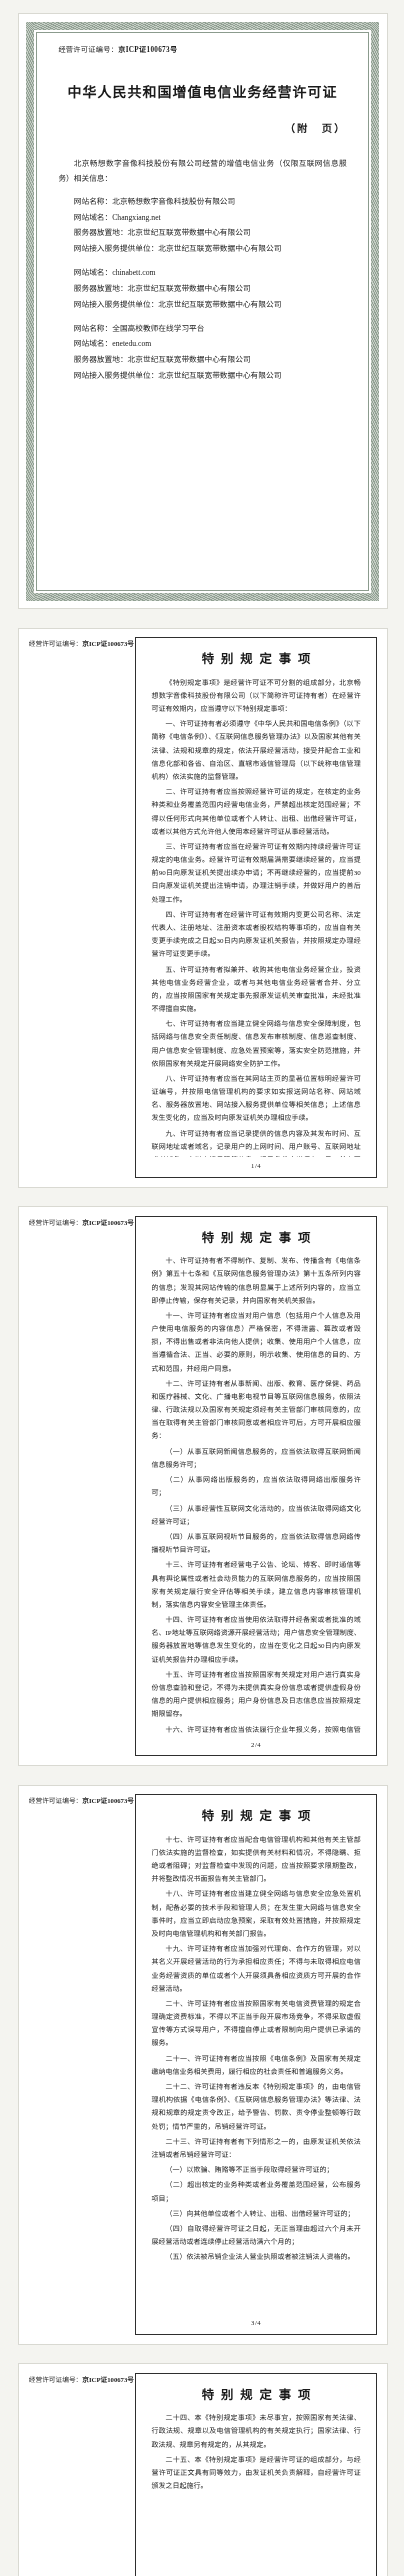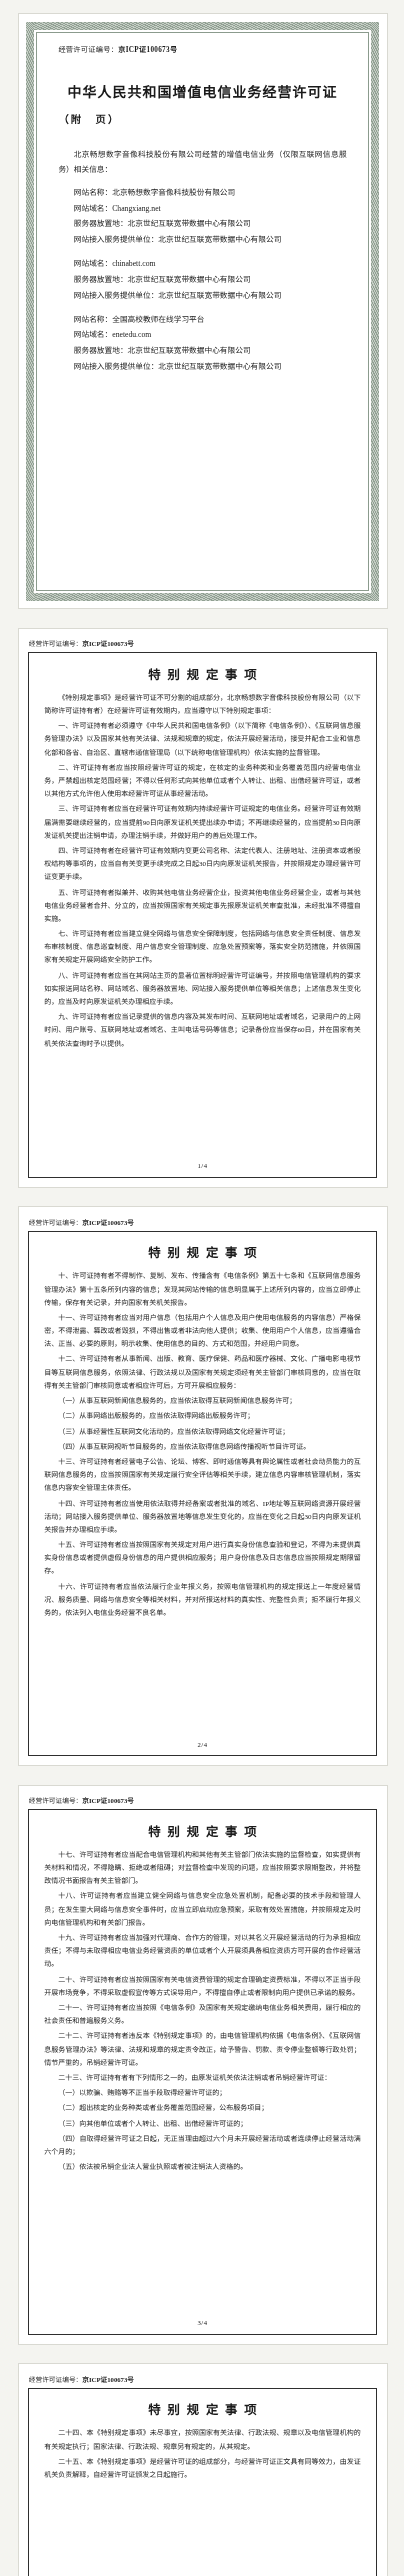--- a/index.html
+++ b/index.html
@@ -39,22 +39,22 @@
   .lic-line { font-size: 7.2px; letter-spacing: 0.3px; }
   .lic-line .lic-num { font-weight: bold; }
   .cert-title {
     margin: 27px 0 0;
     text-align: center;
     font-size: 14px;
     font-weight: bold;
     letter-spacing: 1px;
   }
   .cert-subtitle {
-    margin-top: 10px;
-    text-align: left;
+    margin-top: 19px;
+    text-align: right;
     font-size: 10.3px;
     font-weight: bold;
     letter-spacing: 2.1px;
     font-family: Liberation Mono, monospace;
   }
   .cert-intro {
     margin: 20.6px 0 0;
     font-size: 7.7px;
     line-height: 1.95;
     text-indent: 2em;
@@ -66,21 +66,21 @@
     line-height: 2.05;
     margin-left: 2em;
     text-align: justify;
   }
 
   
   .sheet.prov {
     height: 560px;
     padding: 8.2px 9.3px 9.3px;
     display: flex;
-    flex-direction: column;
+    flex-direction: row;
   }
   .prov-lic { font-size: 6.7px; margin: 1px 1px 4.1px; }
   .prov-lic .lic-num { font-weight: bold; }
   .prov-box {
     flex: 1;
     border: 0.5px solid #2e2e2e;
     display: flex;
     flex-direction: column;
     padding: 9.3px 15.5px 7.2px;
     box-sizing: border-box;
@@ -175,21 +175,21 @@
       <div class="paras">
 
       <p class="para">十、许可证持有者不得制作、复制、发布、传播含有《电信条例》第五十七条和《互联网信息服务管理办法》第十五条所列内容的信息；发现其网站传输的信息明显属于上述所列内容的，应当立即停止传输，保存有关记录，并向国家有关机关报告。</p>
           <p class="para">十一、许可证持有者应当对用户信息（包括用户个人信息及用户使用电信服务的内容信息）严格保密，不得泄露、篡改或者毁损，不得出售或者非法向他人提供；收集、使用用户个人信息，应当遵循合法、正当、必要的原则，明示收集、使用信息的目的、方式和范围，并经用户同意。</p>
           <p class="para">十二、许可证持有者从事新闻、出版、教育、医疗保健、药品和医疗器械、文化、广播电影电视节目等互联网信息服务，依照法律、行政法规以及国家有关规定须经有关主管部门审核同意的，应当在取得有关主管部门审核同意或者相应许可后，方可开展相应服务：</p>
           <p class="para">（一）从事互联网新闻信息服务的，应当依法取得互联网新闻信息服务许可；</p>
           <p class="para">（二）从事网络出版服务的，应当依法取得网络出版服务许可；</p>
           <p class="para">（三）从事经营性互联网文化活动的，应当依法取得网络文化经营许可证；</p>
           <p class="para">（四）从事互联网视听节目服务的，应当依法取得信息网络传播视听节目许可证。</p>
           <p class="para">十三、许可证持有者经营电子公告、论坛、博客、即时通信等具有舆论属性或者社会动员能力的互联网信息服务的，应当按照国家有关规定履行安全评估等相关手续，建立信息内容审核管理机制，落实信息内容安全管理主体责任。</p>
-          <p class="para">十四、许可证持有者应当使用依法取得并经备案或者批准的域名、IP地址等互联网络资源开展经营活动；网站接入服务提供单位、服务器放置地等信息发生变化的，应当在变化之日起30日内向原发证机关报告并办理相应手续。</p>
+          <p class="para">十四、许可证持有者应当使用依法取得并经备案或者批准的域名、IP地址等互联网络资源开展经营活动；用户信息安全管理制度、服务器放置地等信息发生变化的，应当在变化之日起30日内向原发证机关报告并办理相应手续。</p>
           <p class="para">十五、许可证持有者应当按照国家有关规定对用户进行真实身份信息查验和登记，不得为未提供真实身份信息或者提供虚假身份信息的用户提供相应服务；用户身份信息及日志信息应当按照规定期限留存。</p>
           <p class="para">十六、许可证持有者应当依法履行企业年报义务，按照电信管理机构的规定报送上一年度经营情况、服务质量、网络与信息安全等相关材料，并对所报送材料的真实性、完整性负责；拒不履行年报义务的，依法列入电信业务经营不良名单。</p>
         </div>
       <div class="pageno">2/4</div>
     </div>
   </div>
 
   <div class="sheet prov">
     <div class="prov-lic">
       <span>经营许可证编号：</span><span class="lic-num">京ICP证100673号</span>

